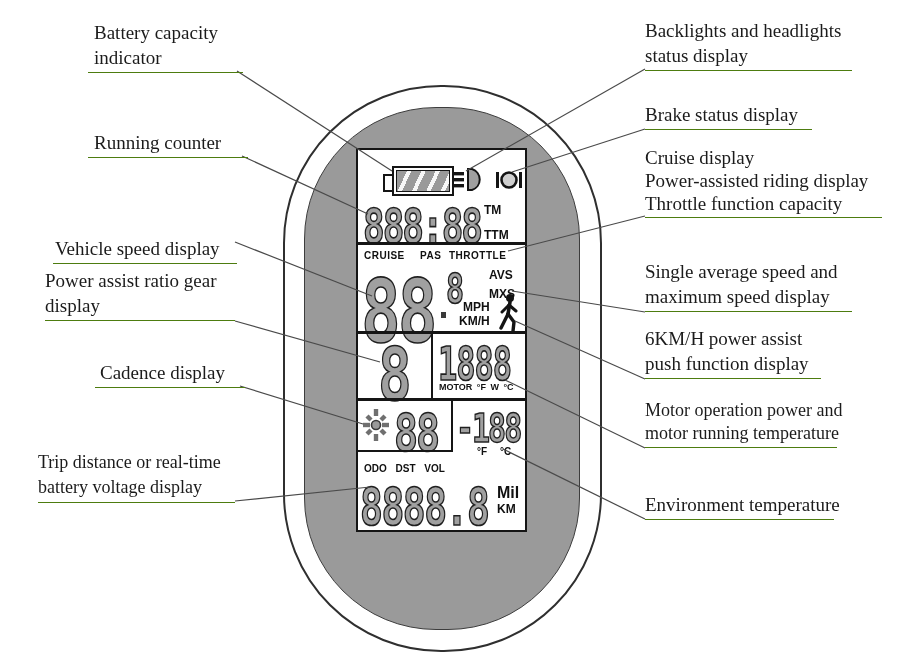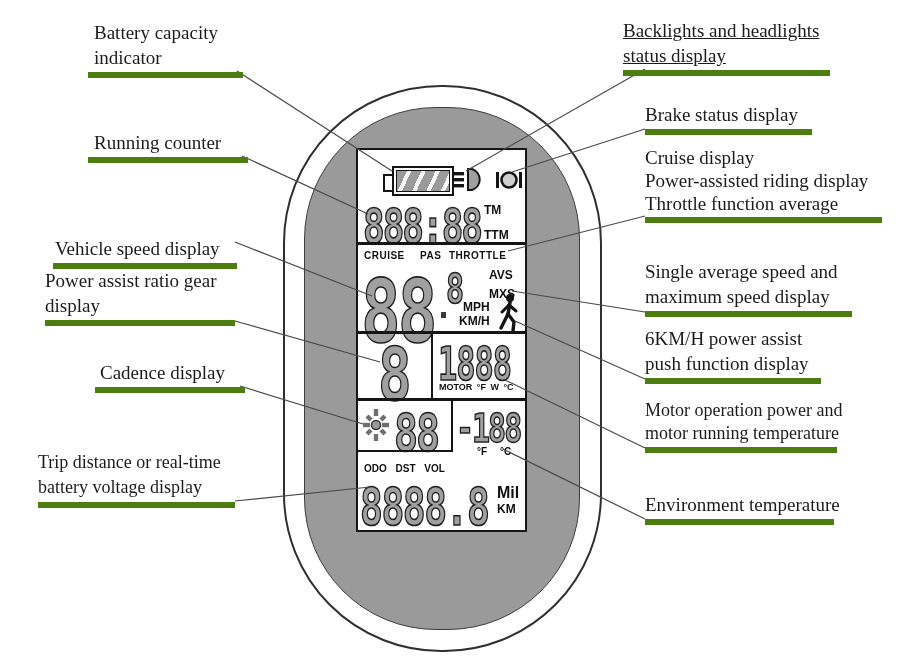--- a/index.html
+++ b/index.html
@@ -7,21 +7,21 @@
          font-family:"Liberation Serif", serif;}
   
   .housing-outer{position:absolute;left:283px;top:85px;width:315px;height:563px;
                  border:2px solid #2f2f2f;border-radius:158px;background:#fff;}
   .housing-bezel{position:absolute;left:304px;top:107px;width:274px;height:521px;
                  border:1px solid #3d3d3d;border-radius:132px;background:#9a9a9a;}
   .lcd{position:absolute;left:356px;top:148px;width:167px;height:380px;background:#fff;
        border:2px solid #151515;}
   
   .lbl{position:absolute;color:#1b1b1b;font-size:19px;line-height:25px;
-       border-bottom:6px solid #4d7c0f;padding-bottom:2px;}
+       border-bottom:1px solid #4d7c0f;padding-bottom:2px;}
   .lbl .ln{white-space:nowrap;}
   .small-lbl{font-size:18px;line-height:23px;}
   
   .seg{position:absolute;font-family:"DejaVu Sans Mono", monospace;font-weight:bold;
        color:#a0a0a0;-webkit-text-stroke:1.2px #1f1f1f;line-height:1;
        transform-origin:left top;letter-spacing:-1px;}
   .ind{position:absolute;font-family:"Liberation Sans", sans-serif;font-weight:bold;
        color:#101010;line-height:1;white-space:nowrap;}
   .sep{position:absolute;left:0;width:167px;background:#151515;}
   .vline{position:absolute;background:#151515;}
@@ -164,31 +164,31 @@
     <div class="ln">display</div>
   </div>
   <div class="lbl" style="left:95px;top:360px;width:145px;padding-left:5px;">
     <div class="ln">Cadence display</div>
   </div>
   <div class="lbl small-lbl" style="left:38px;top:450px;width:197px;line-height:25px;">
     <div class="ln">Trip distance or real-time</div>
     <div class="ln">battery voltage display</div>
   </div>
 
-  <div class="lbl" style="left:623px;top:18px;width:207px;text-decoration:underline;">
+  <div class="lbl" style="left:645px;top:18px;width:207px;">
     <div class="ln">Backlights and headlights</div>
     <div class="ln">status display</div>
   </div>
   <div class="lbl" style="left:645px;top:102px;width:167px;">
     <div class="ln">Brake status display</div>
   </div>
   <div class="lbl" style="left:645px;top:146px;width:237px;line-height:23px;">
     <div class="ln">Cruise display</div>
     <div class="ln">Power-assisted riding display</div>
-    <div class="ln">Throttle function average</div>
+    <div class="ln">Throttle function capacity</div>
   </div>
   <div class="lbl" style="left:645px;top:259px;width:207px;">
     <div class="ln">Single average speed and</div>
     <div class="ln">maximum speed display</div>
   </div>
   <div class="lbl" style="left:645px;top:326px;width:176px;">
     <div class="ln">6KM/H power assist</div>
     <div class="ln">push function display</div>
   </div>
   <div class="lbl small-lbl" style="left:645px;top:399px;width:192px;">

